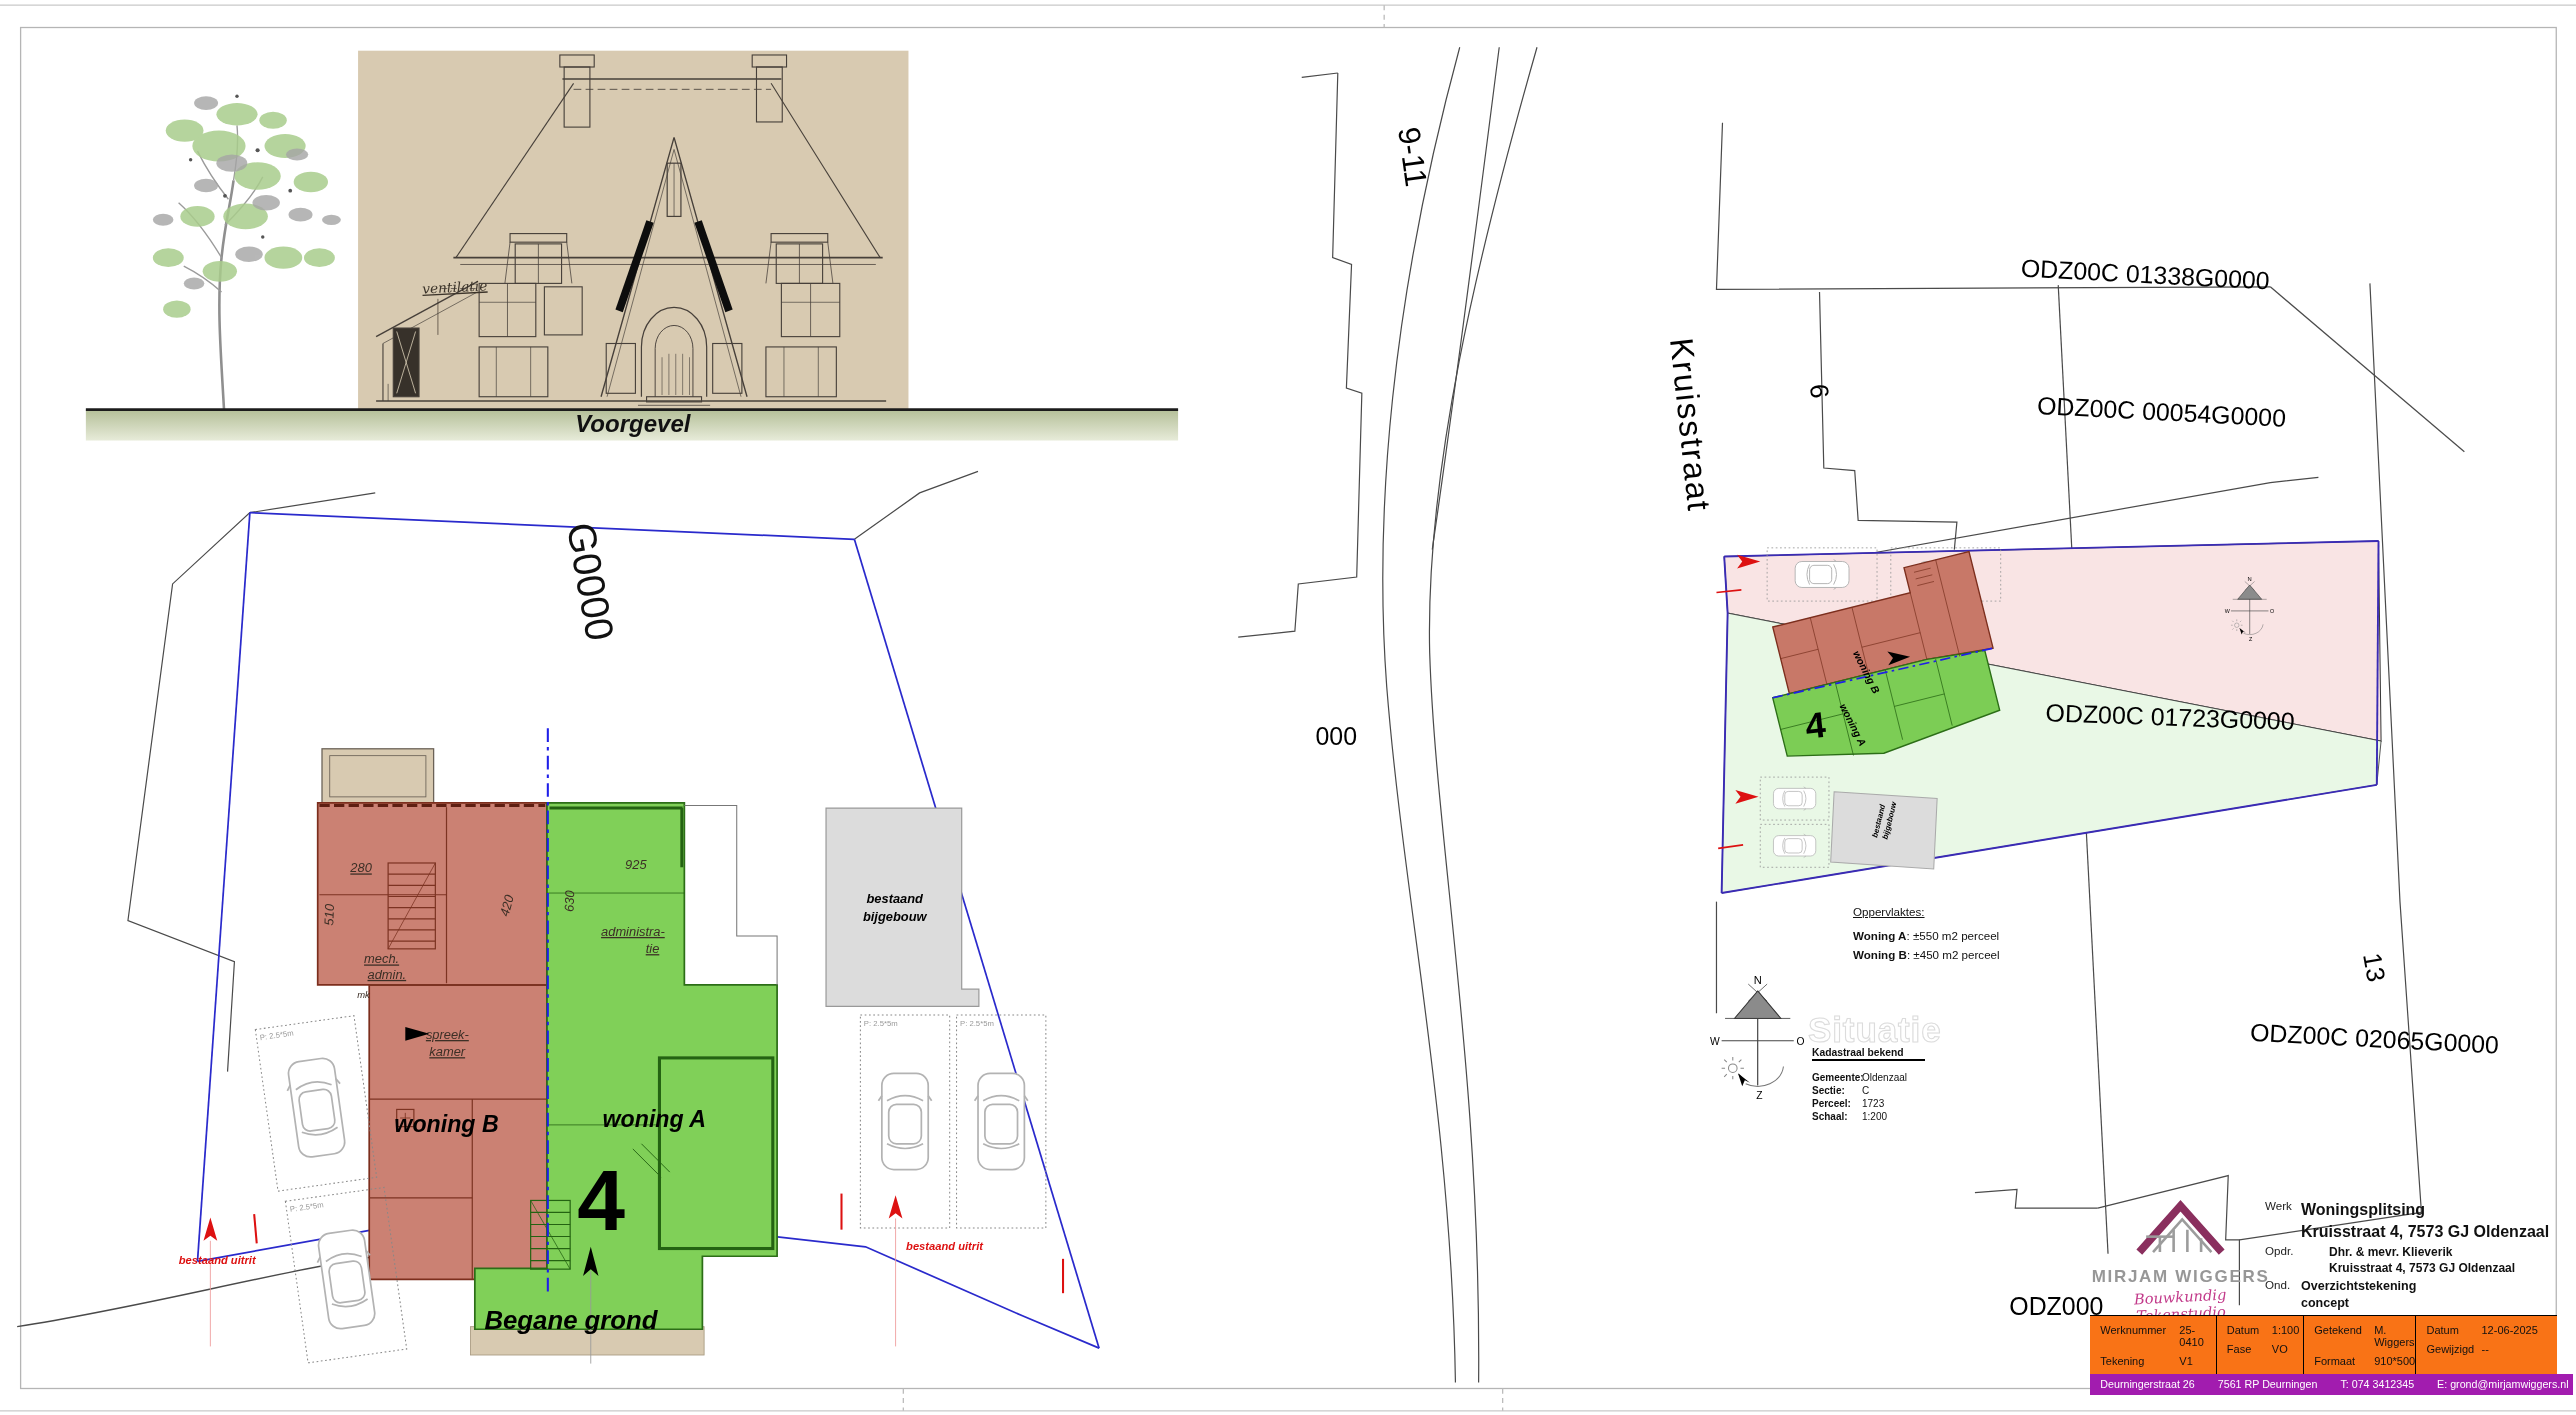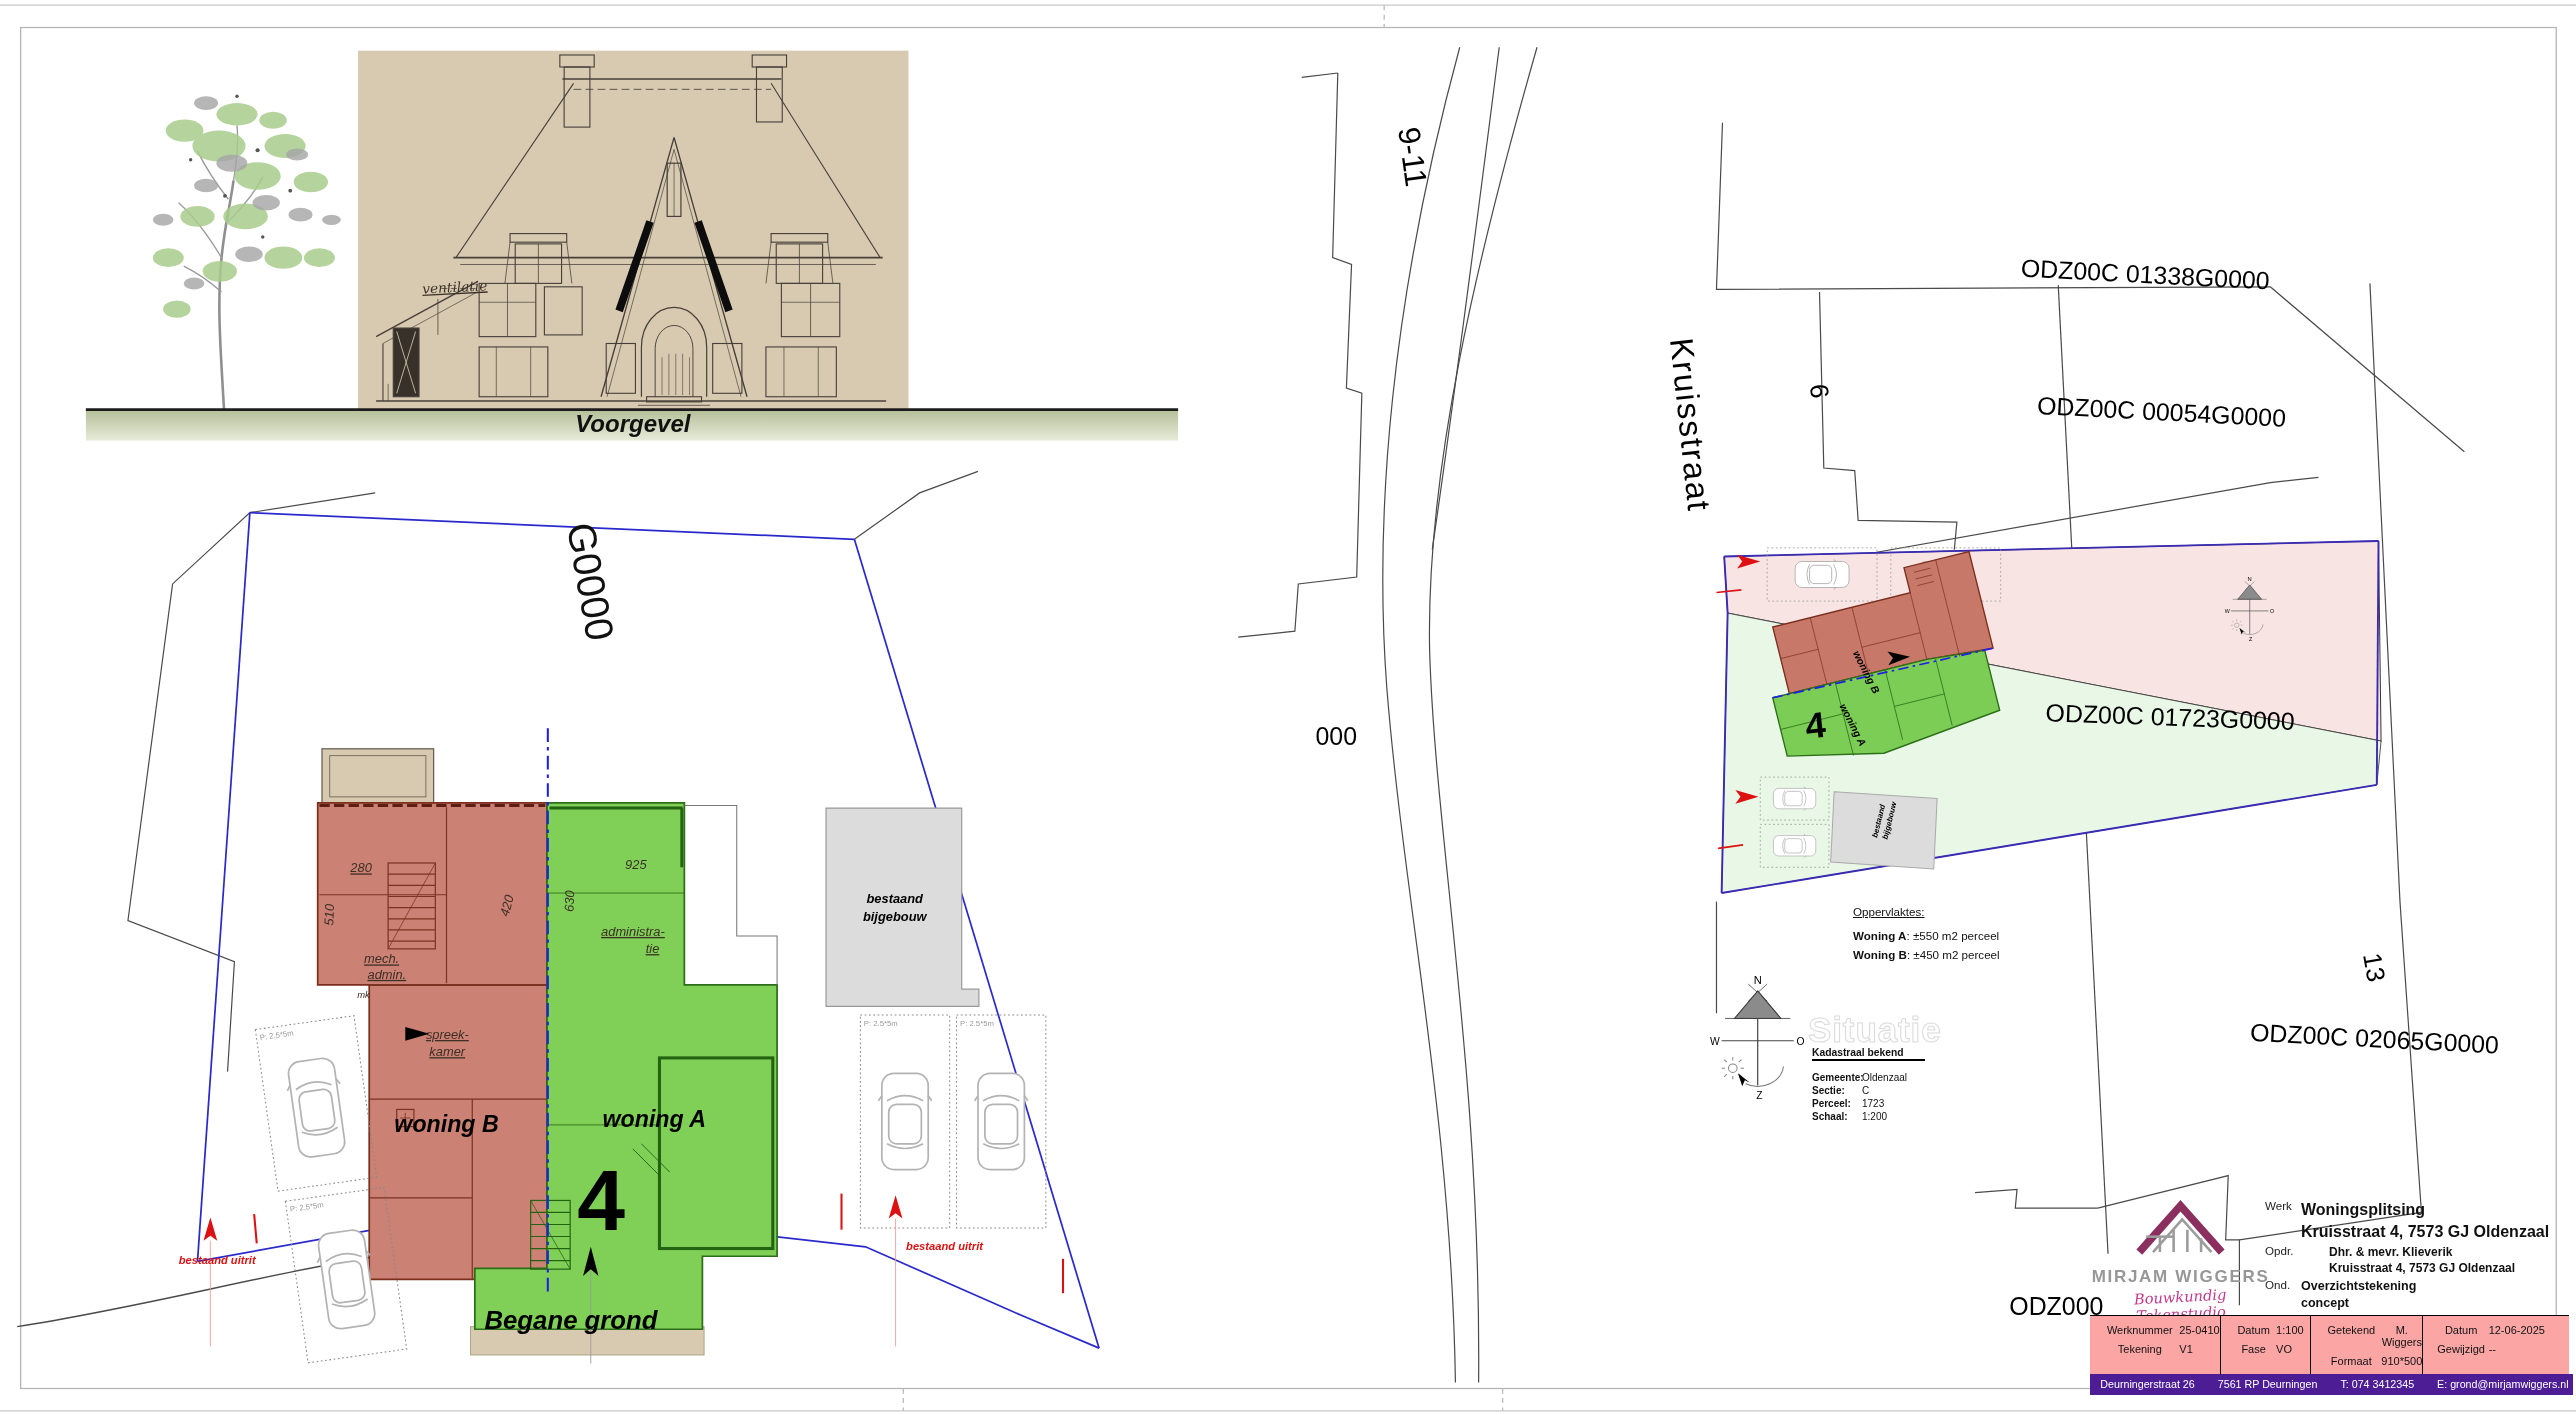--- a/index.html
+++ b/index.html
@@ -24,32 +24,32 @@
   .brand{position:absolute;left:1.7px;top:13.7px;width:177px;text-align:center;}
   .brand .nm{font-size:17px;font-weight:bold;letter-spacing:1.7px;color:#979797;margin-top:1.7px;white-space:nowrap;}
   .brand .tg{font-family:"DejaVu Serif",serif;font-style:italic;font-size:14.6px;color:#c23a8a;transform:rotate(-3deg);margin-top:0.9px;}
   .proj{position:absolute;left:175px;top:15.5px;right:0;}
   .prow{display:flex;margin-bottom:1.7px;}
   .prow .lb{width:36px;flex:none;font-size:11.6px;color:#222;}
   .prow .vals{font-weight:bold;}
   .werk .vals{font-size:16px;line-height:22px;}
   .small .vals{font-size:12px;line-height:16.3px;margin-left:28px;}
   .ond .vals{font-size:12.5px;line-height:16.3px;}
-  .tb-grid{position:absolute;left:0;top:132px;right:4px;height:58px;background:#fca5a5;
-           border-top:1.3px solid #000;display:flex;text-align:center;}
+  .tb-grid{position:absolute;left:0;top:132px;right:16px;height:58px;background:#f97316;
+           border-top:1.3px solid #000;display:flex;}
   .tb-col{padding:7.7px 0 0 10.3px;box-sizing:border-box;}
   .tb-col + .tb-col{border-left:1px solid #000;}
   .cell{display:flex;margin-bottom:7.7px;font-size:11px;}
   .cell .l{flex:none;color:#111;}
   .cell .v{font-weight:normal;}
   .c1{width:131px;} .c1 .l{width:79px;}
   .c2{width:91px;} .c2 .l{width:45px;}
   .c3{width:113px;} .c3 .l{width:60px;}
   .c4{width:148px;} .c4 .l{width:55px;}
-  .tb-bar{position:absolute;left:0;top:191px;right:0;height:20.6px;background:#4c1d95;color:#fff;
+  .tb-bar{position:absolute;left:0;top:191px;right:0;height:20.6px;background:#a21caf;color:#fff;
           display:flex;align-items:center;gap:23px;padding-left:10.3px;font-size:10.7px;white-space:nowrap;}
 </style>
 </head>
 <body>
 
 <div class="sheet">
 
 <svg class="abs" style="left:0;top:0" width="2576" height="1416" viewBox="0 0 3000 1649">
   <defs>
     <linearGradient id="grass" x1="0" y1="0" x2="0" y2="1">

